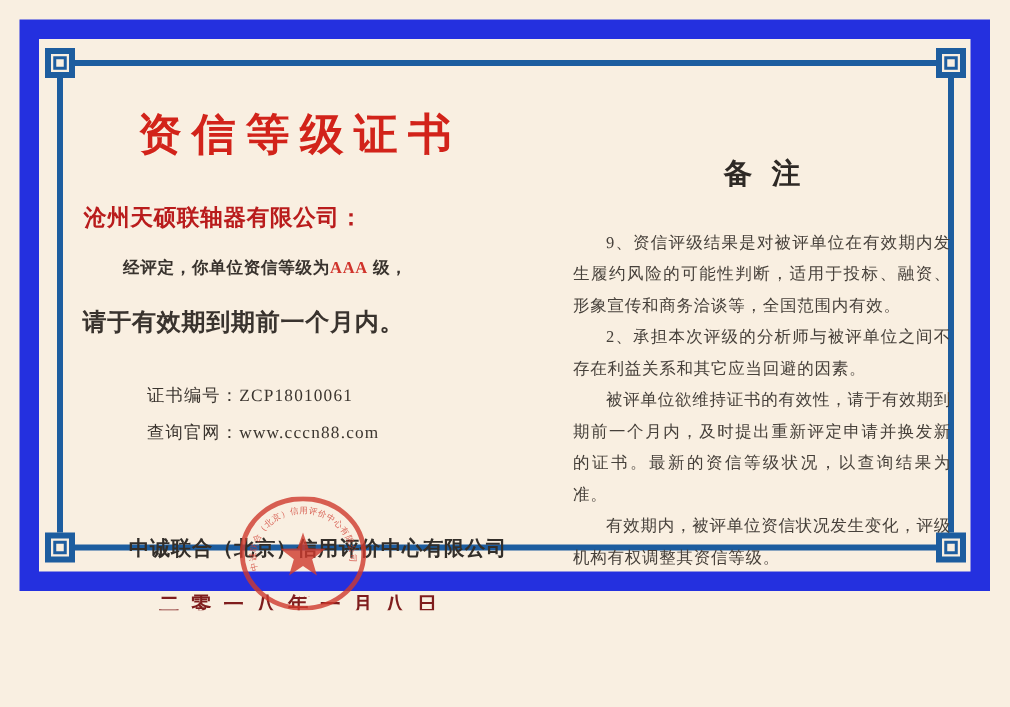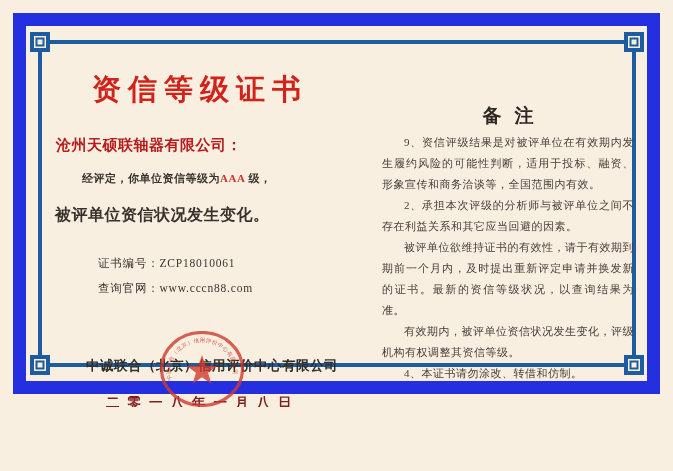--- a/index.html
+++ b/index.html
@@ -132,21 +132,21 @@
     top: 103px;
     width: 252px;
   }
   .remarks-heading {
     text-align: center;
     font-size: 19px;
     font-weight: bold;
     letter-spacing: 13px;
     padding-left: 13px;
     color: #2e2925;
-    margin-bottom: 3px;
+    margin-bottom: 23px;
   }
   .remarks-body p {
     margin: 0;
     text-indent: 2em;
     font-size: 11px;
     line-height: 21px;
     text-align: justify;
     color: #46403a;
     letter-spacing: 0.5px;
   }
@@ -171,21 +171,21 @@
         <div class="corner-dot"></div>
       </div>
   </div>
 
   <div class="title">资信等级证书</div>
 
   <div class="addressee">沧州天硕联轴器有限公司：</div>
 
   <div class="rating-line"><span>经评定，你单位资信等级为</span><span class="rating-red">AAA</span><span> 级，</span></div>
 
-  <div class="validity-line">被评单位资信状况发生变化。</div>
+  <div class="validity-line">请于有效期到期前一个月内。</div>
 
   <div class="info-block">
     <div class="info-row"><span>证书编号：</span><span>ZCP18010061</span></div>
     <div class="info-row"><span>查询官网：</span><span>www.cccn88.com</span></div>
   </div>
 
   <div class="issuer">中诚联合（北京）信用评价中心有限公司</div>
   <div class="issue-date">二零一八年一月八日</div>
 
   <svg class="seal" viewBox="0 0 86 78" aria-hidden="true">
@@ -198,17 +198,16 @@
     </g>
   </svg>
 
   <div class="remarks">
     <div class="remarks-heading">备注</div>
     <div class="remarks-body">
       <p>9、资信评级结果是对被评单位在有效期内发生履约风险的可能性判断，适用于投标、融资、形象宣传和商务洽谈等，全国范围内有效。</p>
       <p>2、承担本次评级的分析师与被评单位之间不存在利益关系和其它应当回避的因素。</p>
       <p>被评单位欲维持证书的有效性，请于有效期到期前一个月内，及时提出重新评定申请并换发新的证书。最新的资信等级状况，以查询结果为准。</p>
       <p>有效期内，被评单位资信状况发生变化，评级机构有权调整其资信等级。</p>
-      <p>4、本证书请勿涂改、转借和仿制。</p>
     </div>
   </div>
 
 </div>
 
 </body></html>

